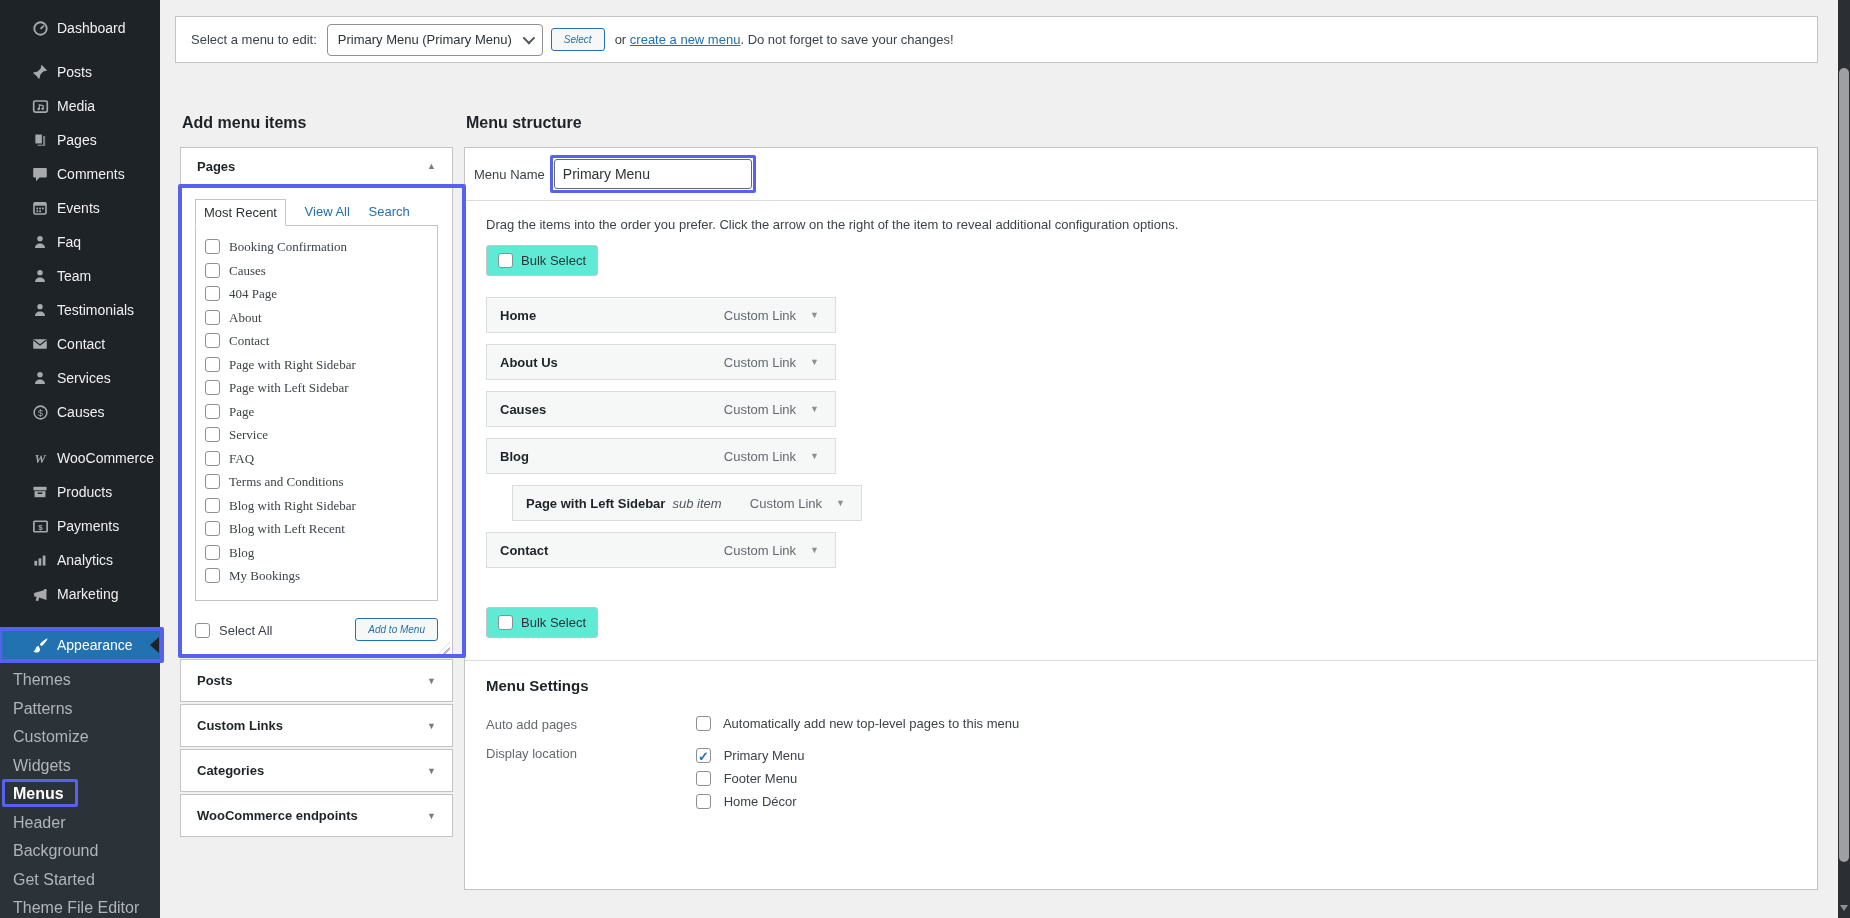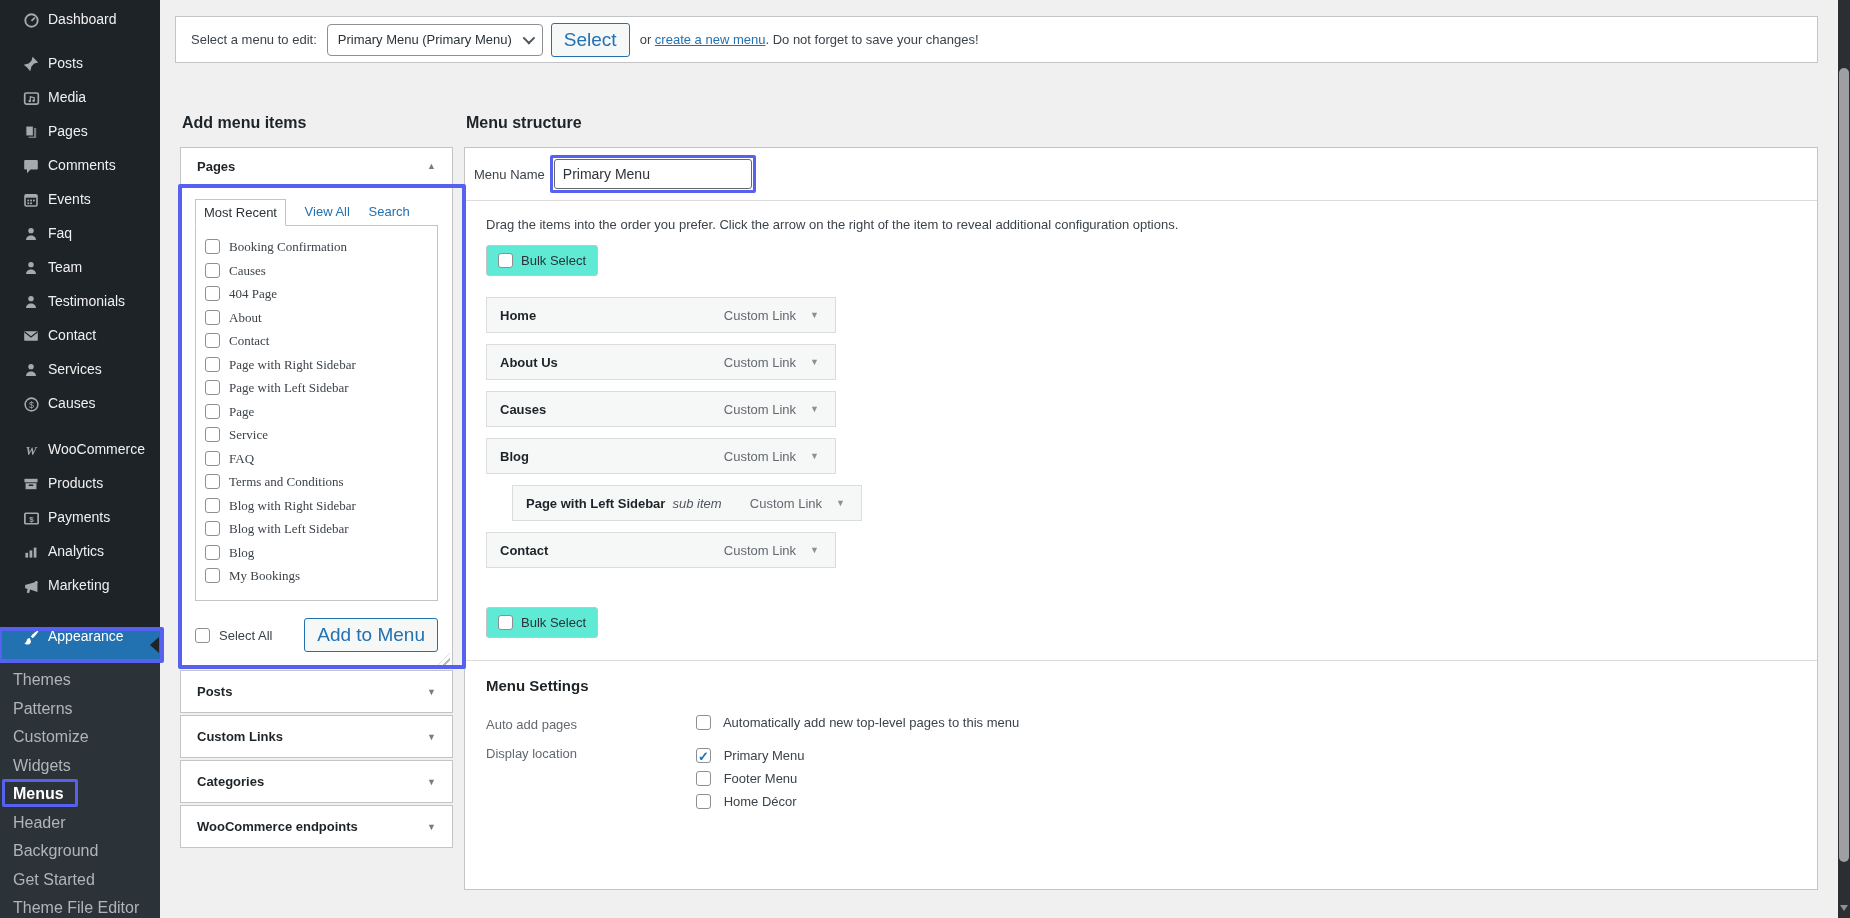--- a/index.html
+++ b/index.html
@@ -3,42 +3,42 @@
 <meta charset="utf-8">
 <style>
   html,body{margin:0;padding:0;}
   body{
     width:1850px;height:918px;position:relative;overflow:hidden;
     background:#f0f0f1;font-family:"Liberation Sans",sans-serif;
     -webkit-font-smoothing:antialiased;color:#3c434a;
   }
   
   .sidebar{position:absolute;left:0;top:0;width:160px;height:918px;background:#1d2327;z-index:2;}
-  .side-item{height:34px;display:flex;align-items:flex-start;padding-left:16px;color:#f0f0f1;font-size:14px;cursor:pointer;position:relative;}
+  .side-item{height:34px;display:flex;align-items:center;padding-left:25px;color:#f0f0f1;font-size:14px;cursor:pointer;position:relative;}
   .side-item .ic{width:18px;height:18px;margin:0 8px 0 6px;color:#a7aaad;flex:0 0 18px;display:flex;align-items:center;justify-content:center;}
   .side-item.active{background:#2271b1;color:#fff;}
   .side-item.active .ic{color:#fff;}
   .spacer10{height:10px}.spacer12{height:12px}.spacer17{height:17px}
   .pad-top{height:11px}
   .submenu{background:#2c3338;padding:4px 0 20px;}
   .sub-item{height:28.5px;line-height:28.5px;padding-left:13px;color:#b0b5ba;font-size:16px;cursor:pointer;position:relative;}
   .sub-item.current{color:#fff;font-weight:bold;}
   .arrow-into-content{position:absolute;right:1px;top:50%;margin-top:-8px;width:0;height:0;
     border-top:8px solid transparent;border-bottom:8px solid transparent;border-right:9px solid #1d2327;}
   
   .anno{position:absolute;border:4px solid #5661f0;border-radius:2px;pointer-events:none;z-index:9;}
   
   .card{background:#fff;border:1px solid #c3c4c7;box-sizing:border-box;}
   
   .topbar{position:absolute;left:175px;top:16px;width:1643px;height:47px;display:flex;align-items:center;padding-left:15px;font-size:13px;color:#3c434a;}
   .wp-select{display:inline-flex;align-items:center;border:1px solid #8c8f94;border-radius:4px;background:#fff;
     height:30px;padding:0 30px 0 10px;margin-left:10px;font-size:13px;color:#2c3338;position:relative;cursor:pointer;}
   .wp-select .chev{position:absolute;right:10px;top:10px;width:7px;height:7px;border-right:2px solid #50575e;border-bottom:2px solid #50575e;transform:rotate(45deg) translateY(-2px);}
   .btn-secondary{display:inline-block;background:#f6f7f7;border:1px solid #2271b1;color:#2271b1;border-radius:3px;
-    font-size:19px;padding:5px 12px;cursor:pointer;font-family:inherit;}
+    font-size:10px;padding:5px 12px;cursor:pointer;font-family:inherit;font-style:italic;}
   .topbar .btn-secondary{margin-left:8px;}
   .topbar .tail{margin-left:10px;}
   a.blue-link{color:#2271b1;text-decoration:underline;cursor:pointer;}
   
   .col-left{position:absolute;left:180px;top:113px;width:273px;}
   .col-right{position:absolute;left:464px;top:113px;width:1354px;}
   h2.section{margin:0 0 15px 2px;font-size:16px;line-height:19px;color:#1d2327;font-weight:bold;}
   
   .pages-card{position:relative;}
   .acc-head{height:36px;display:flex;align-items:center;justify-content:space-between;padding:0 16px;font-size:13px;font-weight:bold;color:#1d2327;cursor:pointer;}
@@ -76,21 +76,21 @@
   .mi .mi-sub{font-size:13px;font-style:italic;color:#50575e;margin-left:7px;}
   .mi .mi-right{margin-left:auto;display:flex;align-items:center;}
   .mi .mi-type{font-size:13px;color:#646970;}
   .mi .mi-caret{font-size:9px;color:#8c8f94;margin-left:14px;padding-right:3px;cursor:pointer;}
   .bulk2{margin-top:28px;}
   .divider{border:none;border-top:1px solid #dcdcde;margin:22px 0 0;}
   .settings{padding:16px 0 0 21px;position:relative;}
   .settings h3{margin:0;font-size:15px;font-weight:bold;color:#1d2327;}
   .set-row{display:flex;font-size:13px;}
   .set-row .slab{width:210px;color:#646970;padding-top:2px;}
-  .set-row1{margin-top:21px;}
+  .set-row1{margin-top:21px;align-items:center;}
   .set-row2{margin-top:12px;}
   .loc-row{height:23px;line-height:23px;color:#3c434a;white-space:nowrap;}
   .chk-row{color:#3c434a;white-space:nowrap;}
   .mfooter{position:absolute;left:0;right:0;bottom:0;height:51px;background:#f6f7f7;border-top:1px solid #dcdcde;
     display:flex;align-items:center;padding-left:18px;box-sizing:border-box;}
   .save-wrap{position:relative;display:inline-block;}
   .save-wrap .anno{left:-8px;top:-9px;right:-8px;bottom:-10px;border-width:3px;}
   .btn-primary{background:#2271b1;border:1px solid #2271b1;color:#fff;border-radius:3px;font-size:13px;padding:8px 14px;cursor:pointer;font-family:inherit;}
   a.delete-link{color:#b32d2e;text-decoration:underline;font-size:13px;margin-left:17px;cursor:pointer;}
   
@@ -326,21 +326,21 @@
         <div class="pg-row"><span class="cb"></span><span>404 Page</span></div>
         <div class="pg-row"><span class="cb"></span><span>About</span></div>
         <div class="pg-row"><span class="cb"></span><span>Contact</span></div>
         <div class="pg-row"><span class="cb"></span><span>Page with Right Sidebar</span></div>
         <div class="pg-row"><span class="cb"></span><span>Page with Left Sidebar</span></div>
         <div class="pg-row"><span class="cb"></span><span>Page</span></div>
         <div class="pg-row"><span class="cb"></span><span>Service</span></div>
         <div class="pg-row"><span class="cb"></span><span>FAQ</span></div>
         <div class="pg-row"><span class="cb"></span><span>Terms and Conditions</span></div>
         <div class="pg-row"><span class="cb"></span><span>Blog with Right Sidebar</span></div>
-        <div class="pg-row"><span class="cb"></span><span>Blog with Left Sidebar</span></div>
+        <div class="pg-row"><span class="cb"></span><span>Blog with Left Recent</span></div>
         <div class="pg-row"><span class="cb"></span><span>Blog</span></div>
         <div class="pg-row"><span class="cb"></span><span>My Bookings</span></div>
       </div>
       <div class="selectall-row">
         <span><span class="cb"></span><span class="lab">Select All</span></span>
         <button class="btn-secondary">Add to Menu</button>
       </div>
       <span class="grip"></span>
     </div>
   </div>

